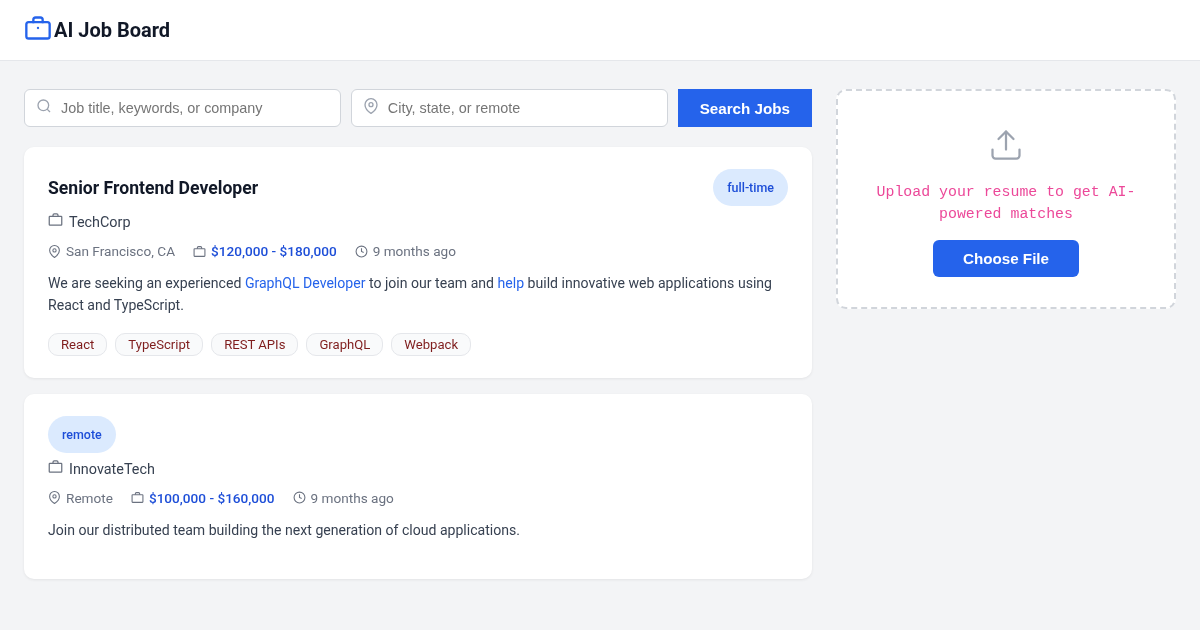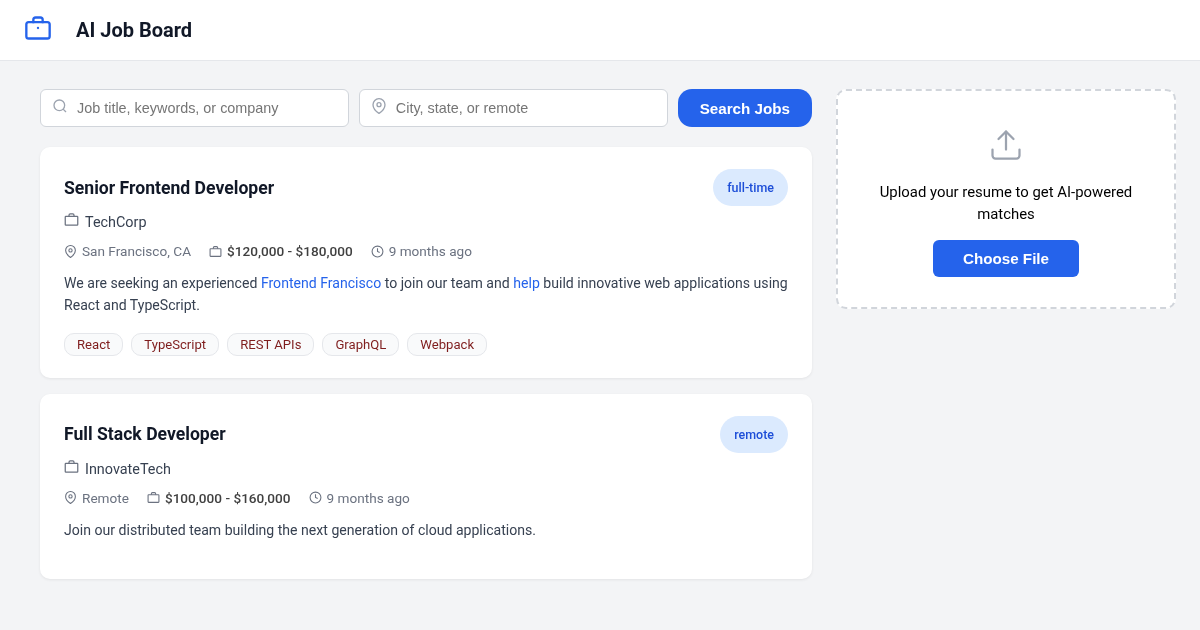--- a/index.html
+++ b/index.html
@@ -8,40 +8,39 @@
       background: #f3f4f6;
       color: #1f2937;
       min-height: 630px;
       width: 1200px;
     }
     .header {
       background: #fff;
       padding: 14px 24px;
       display: flex;
       align-items: center;
-      gap: 24px;
+      gap: 2px;
       border-bottom: 1px solid #e5e7eb;
     }
     .header-title {
       font-size: 1.25rem;
       font-weight: 700;
       color: #111827;
     }
     .briefcase-icon svg {
       width: 28px;
       height: 28px;
     }
     .main-content {
       padding: 28px 24px;
       display: flex;
       gap: 24px;
     }
     .left-panel {
       flex: 1;
-      margin-left: 16px;
     }
     .right-panel {
       width: 340px;
       flex-shrink: 0;
     }
     .search-bar {
       display: flex;
       gap: 10px;
       margin-bottom: 20px;
     }
@@ -64,21 +63,21 @@
       font-size: 0.9rem;
       color: #6b7280;
       outline: none;
       background: #fff;
     }
     .search-btn {
       background: #2563eb;
       color: #fff;
       border: none;
       padding: 10px 22px;
-      border-radius: 14px;
+      border-radius: 0;
       font-size: 0.95rem;
       font-weight: 600;
       cursor: pointer;
       white-space: nowrap;
     }
     .job-card {
       background: #fff;
       border-radius: 10px;
       padding: 22px 24px;
       margin-bottom: 16px;
@@ -124,21 +123,21 @@
       font-size: 0.85rem;
       color: #6b7280;
       margin-bottom: 14px;
     }
     .meta-item {
       display: flex;
       align-items: center;
       gap: 5px;
     }
     .meta-item .salary {
-      color: #404040;
+      color: #1d4ed8;
       font-weight: 500;
     }
     .job-desc {
       font-size: 0.88rem;
       color: #374151;
       line-height: 1.55;
       margin-bottom: 16px;
     }
     .job-desc .highlight {
       color: #2563eb;
@@ -165,22 +164,23 @@
       flex-direction: column;
       align-items: center;
       gap: 14px;
       text-align: center;
     }
     .upload-icon {
       color: #6b7280;
     }
     .upload-text {
       font-size: 0.93rem;
-      color: #000000;
+      color: #ec4899;
       line-height: 1.5;
+      font-family: Liberation Mono, monospace;
     }
     .choose-file-btn {
       background: #2563eb;
       color: #fff;
       border: none;
       padding: 10px 30px;
       border-radius: 6px;
       font-size: 0.95rem;
       font-weight: 600;
       cursor: pointer;
@@ -257,34 +257,33 @@
         </span>
         <span class="meta-item">
           <svg width="13" height="13" viewBox="0 0 24 24" fill="none" stroke="#6b7280" stroke-width="2">
             <circle cx="12" cy="12" r="10"></circle>
               <polyline points="12 6 12 12 16 14"></polyline>
           </svg>
           <span>9 months ago</span>
         </span>
       </div>
       <p class="job-desc">
-        We are seeking an experienced <span class="highlight">Frontend Francisco</span> to join our team and <span class="highlight">help</span> build innovative web applications using React and TypeScript.
+        We are seeking an experienced <span class="highlight">GraphQL Developer</span> to join our team and <span class="highlight">help</span> build innovative web applications using React and TypeScript.
       </p>
       <div class="skills-row">
         <span class="skill-tag">React</span>
         <span class="skill-tag">TypeScript</span>
         <span class="skill-tag">REST APIs</span>
         <span class="skill-tag">GraphQL</span>
         <span class="skill-tag">Webpack</span>
       </div>
     </div>
 
     <div class="job-card">
       <div class="job-card-header">
-        <span class="job-title">Full Stack Developer</span>
         <span class="badge badge-remote">remote</span>
       </div>
       <div class="company-row">
         <span>
           <svg width="15" height="15" viewBox="0 0 24 24" fill="none" stroke="#6b7280" stroke-width="2">
             <rect x="2" y="7" width="20" height="14" rx="1"></rect>
               <path d="M16 7V5a2 2 0 0 0-2-2h-4a2 2 0 0 0-2 2v2"></path>
           </svg>
         </span>
         <span>InnovateTech</span>

